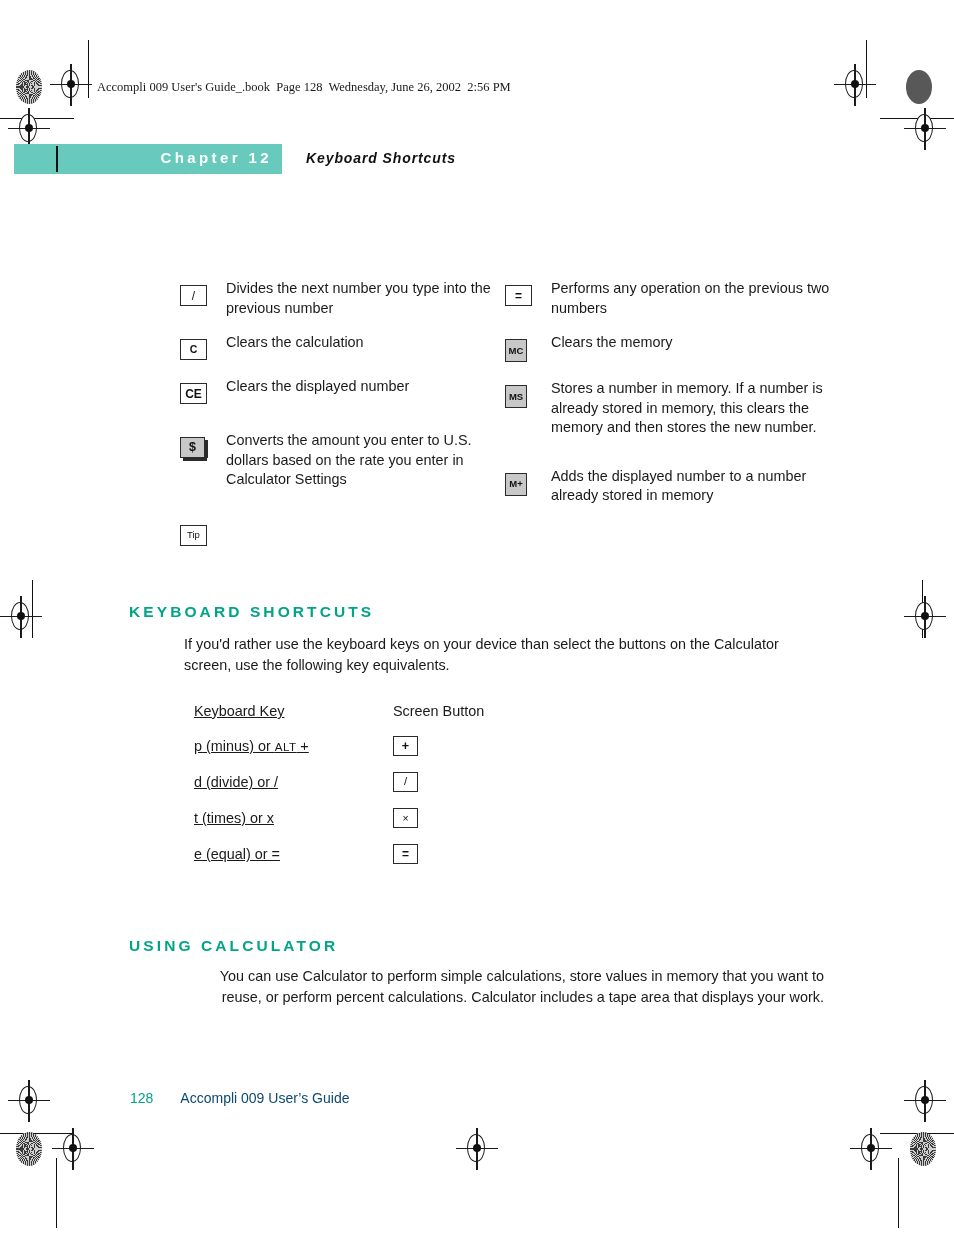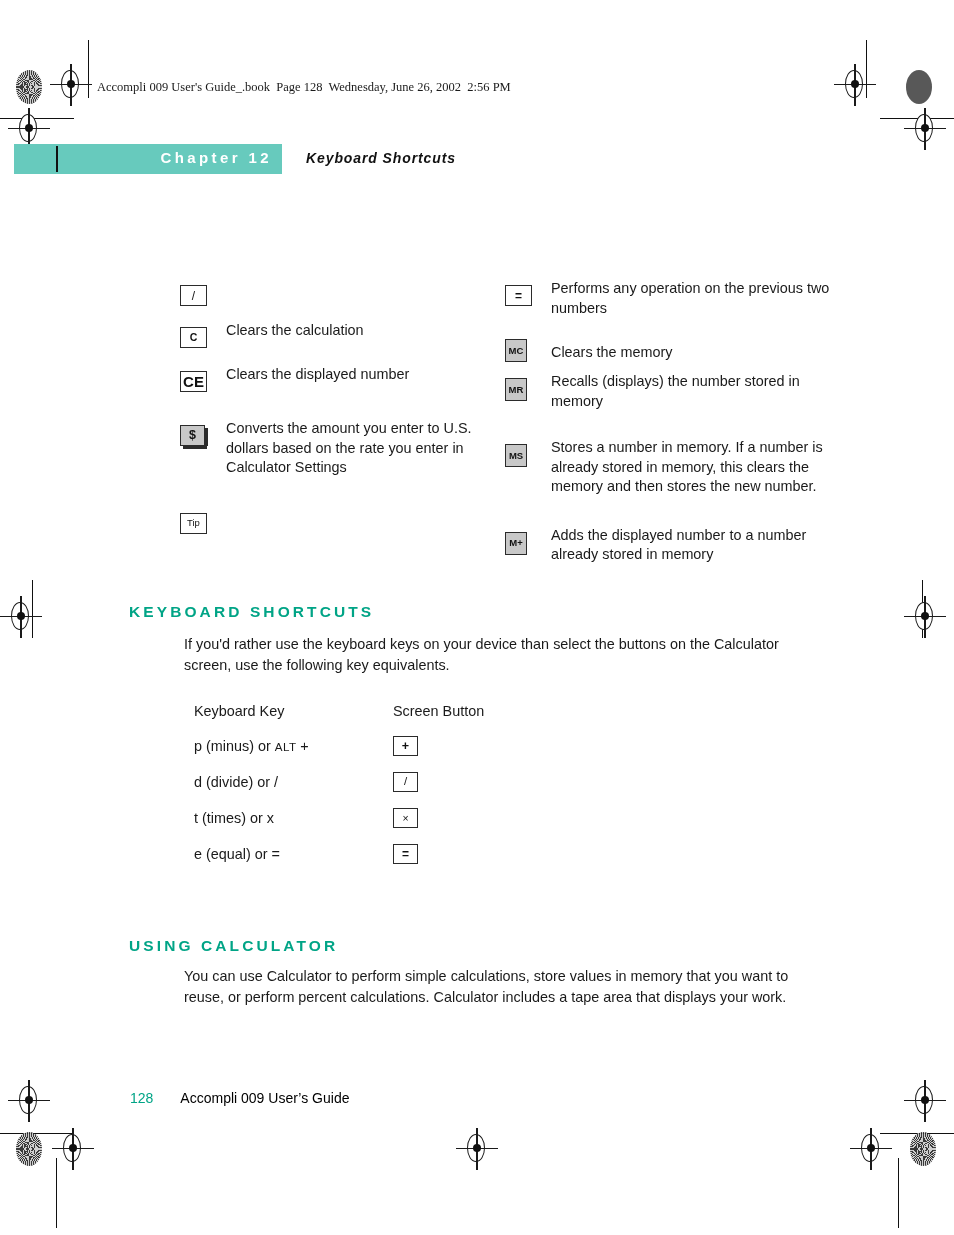--- a/index.html
+++ b/index.html
@@ -211,20 +211,21 @@
     display: flex;
     align-items: center;
     height: 36px;
   }
   .kt-key {
     width: 197px;
     flex: none;
     font-size: 14.4px;
     color: #1a1a1a;
     white-space: nowrap;
+    text-decoration: underline;
   }
   .kt-key .smallcap {
     font-size: 11.6px;
     letter-spacing: 0.4px;
   }
   .kt-btncell {
     flex: none;
     width: 120px;
     display: flex;
     justify-content: flex-start;
@@ -242,21 +243,21 @@
     position: absolute;
     left: 130px;
     top: 1090px;
     font-size: 14px;
     white-space: nowrap;
   }
   .footer .pg {
     color: #00a486;
     margin-right: 27px;
   }
-  .footer .gd { color: #000000; }
+  .footer .gd { color: #0c4a6e; }
 </style>
 </head>
 <body>
 
 <div>
 
   <div class="halftone" style="left:16px; top:70px;"></div>
   <div class="trimline" style="left:88px; top:40px; width:1.4px; height:58px;"></div>
   <div class="reg" style="left:54px; top:68px;">
     <div class="ring"></div>
@@ -352,32 +353,33 @@
 <div class="chapter-title">Keyboard Shortcuts</div>
 
 <div class="defs">
 
   <div class="def-col left">
 
     <div class="def-row" style="margin-bottom:14px;">
       <div class="def-icon">
         <span class="btn" style="width:27px;height:21px;font-size:12px;">/</span>
       </div>
+      <div class="def-text">Divides the next number you type into the previous number</div>
     </div>
 
     <div class="def-row" style="margin-bottom:16px;">
       <div class="def-icon">
         <span class="btn" style="width:27px;height:21px;font-size:10.5px;font-weight:bold;">C</span>
       </div>
       <div class="def-text">Clears the calculation</div>
     </div>
 
     <div class="def-row" style="margin-bottom:26px;">
       <div class="def-icon">
-        <span class="btn" style="width:27px;height:21px;font-size:15px;font-weight:bold;">CE</span>
+        <span class="btn" style="width:27px;height:21px;font-size:12px;font-weight:bold;">CE</span>
       </div>
       <div class="def-text">Clears the displayed number</div>
     </div>
 
     <div class="def-row" style="margin-bottom:28px;">
       <div class="def-icon">
         <span class="btn gray shadow" style="width:25px;height:21px;font-size:12.5px;font-weight:bold;">$</span>
       </div>
       <div class="def-text">Converts the amount you enter to U.S. dollars based on the rate you enter in Calculator Settings</div>
     </div>
@@ -391,33 +393,27 @@
 
   <div class="def-col right">
 
     <div class="def-row" style="margin-bottom:14px;">
       <div class="def-icon">
         <span class="btn" style="width:27px;height:21px;font-size:12px;font-weight:bold;">=</span>
       </div>
       <div class="def-text">Performs any operation on the previous two numbers</div>
     </div>
 
-    <div class="def-row" style="margin-bottom:9px;align-items:flex-end;">
+    <div class="def-row" style="margin-bottom:16px;">
       <div class="def-icon">
         <span class="btn gray" style="width:22px;height:23px;font-size:9.5px;font-weight:bold;">MC</span>
       </div>
       <div class="def-text">Clears the memory</div>
     </div>
 
-    <div class="def-row" style="margin-bottom:26px;">
-      <div class="def-icon">
-        <span class="btn gray" style="width:22px;height:23px;font-size:9.5px;font-weight:bold;">MR</span>
-      </div>
-      <div class="def-text">Recalls (displays) the number stored in memory</div>
-    </div>
 
     <div class="def-row" style="margin-bottom:28px;">
       <div class="def-icon">
         <span class="btn gray" style="width:22px;height:23px;font-size:9.5px;font-weight:bold;">MS</span>
       </div>
       <div class="def-text">Stores a number in memory. If a number is already stored in memory, this clears the memory and then stores the new number.</div>
     </div>
 
     <div class="def-row">
       <div class="def-icon">
@@ -462,17 +458,17 @@
 
   <div class="kt-row">
     <div class="kt-key"><span>e (equal) or =</span><span class="smallcap"></span><span></span></div>
     <div class="kt-btncell">
       <span class="btn" style="width:25px;height:20px;font-size:12px;font-weight:bold;">=</span>
     </div>
   </div>
 </div>
 
 <div class="sec-head" style="top:937px;">USING CALCULATOR</div>
-<div class="body-para" style="top:966px; width:640px;">You can use Calculator to perform simple calculations, store values in memory that you want to reuse, or perform percent calculations. Calculator includes a tape area that displays your work.</div>
+<div class="body-para" style="top:966px; width:640px;text-align:right;">You can use Calculator to perform simple calculations, store values in memory that you want to reuse, or perform percent calculations. Calculator includes a tape area that displays your work.</div>
 
 <div class="footer">
   <span class="pg">128</span><span class="gd">Accompli 009 User’s Guide</span>
 </div>
 
 </body></html>

